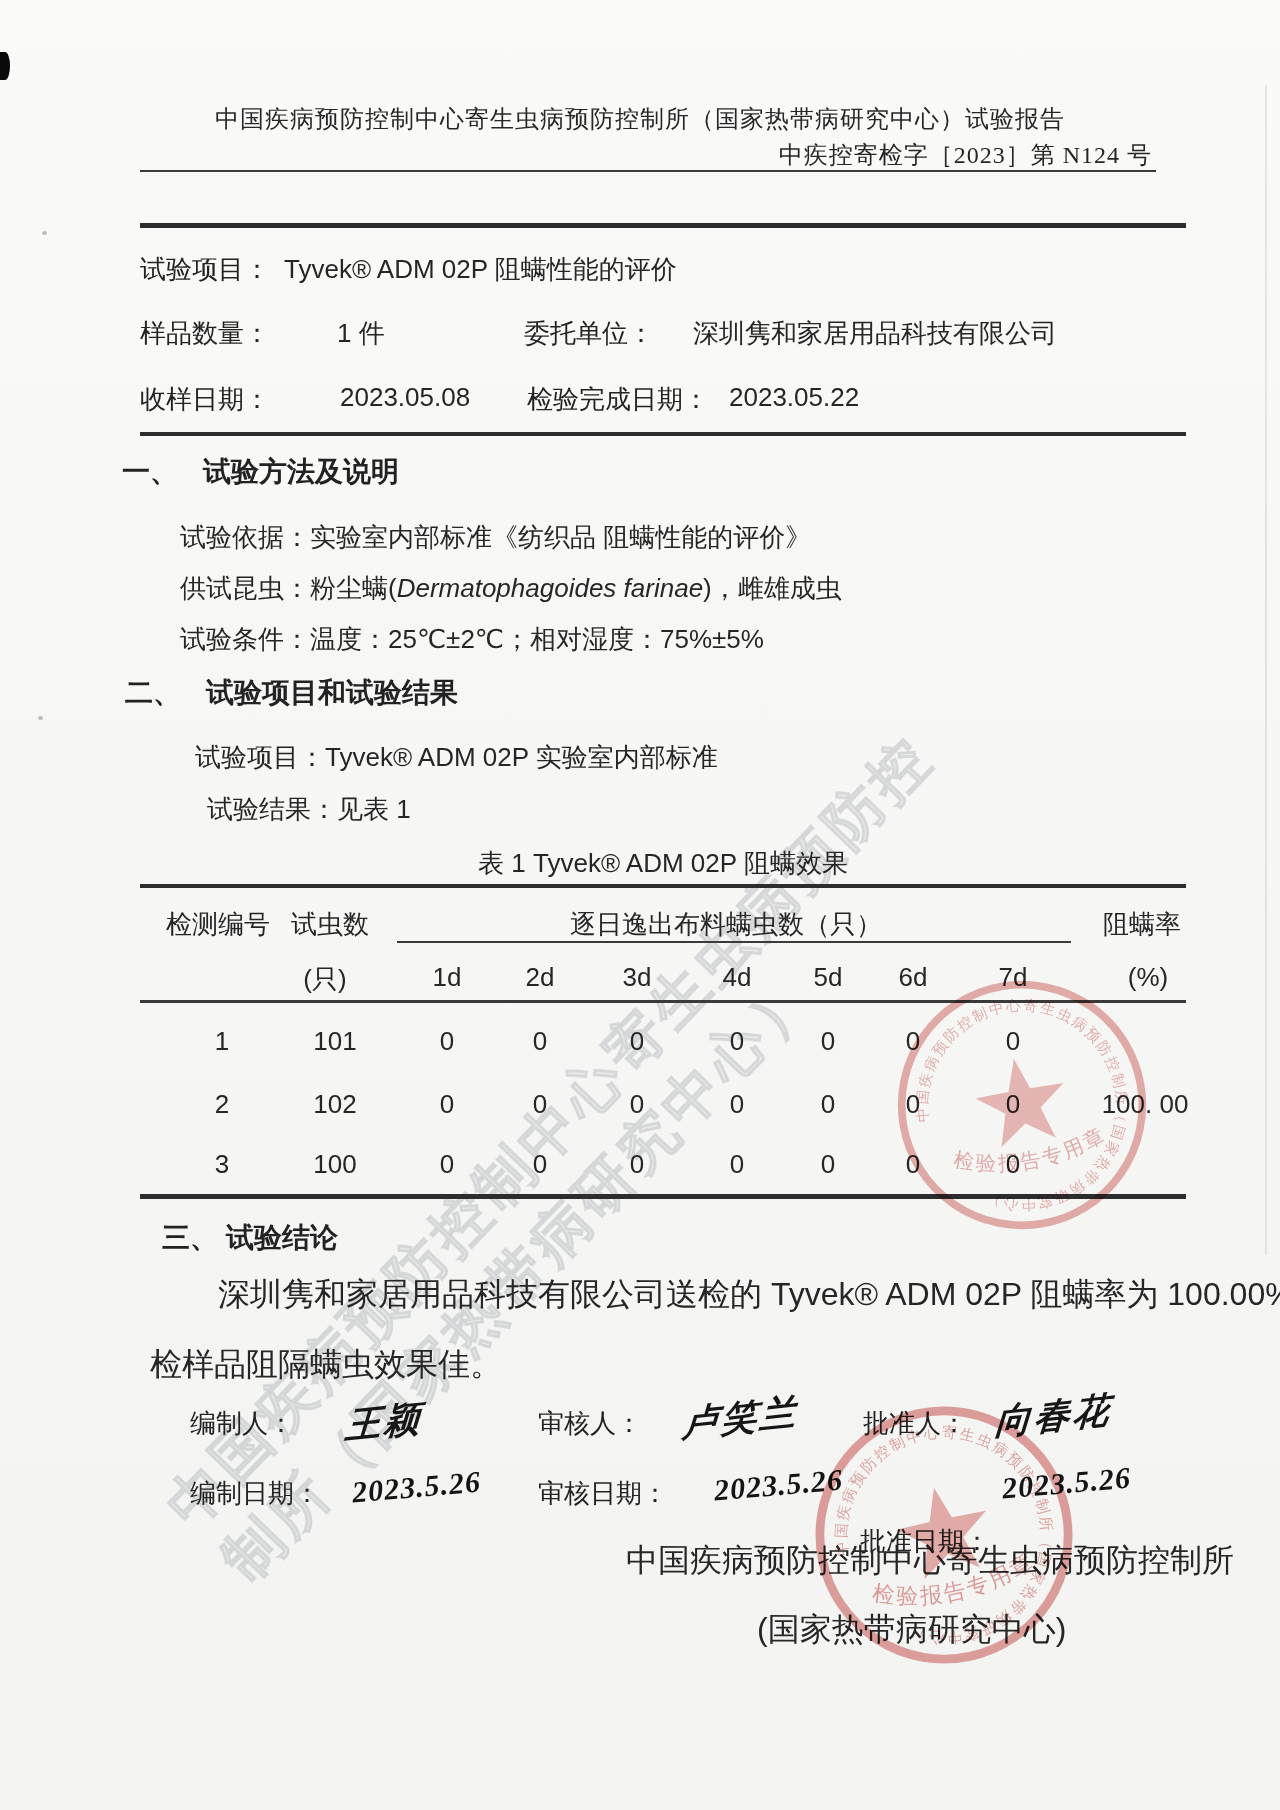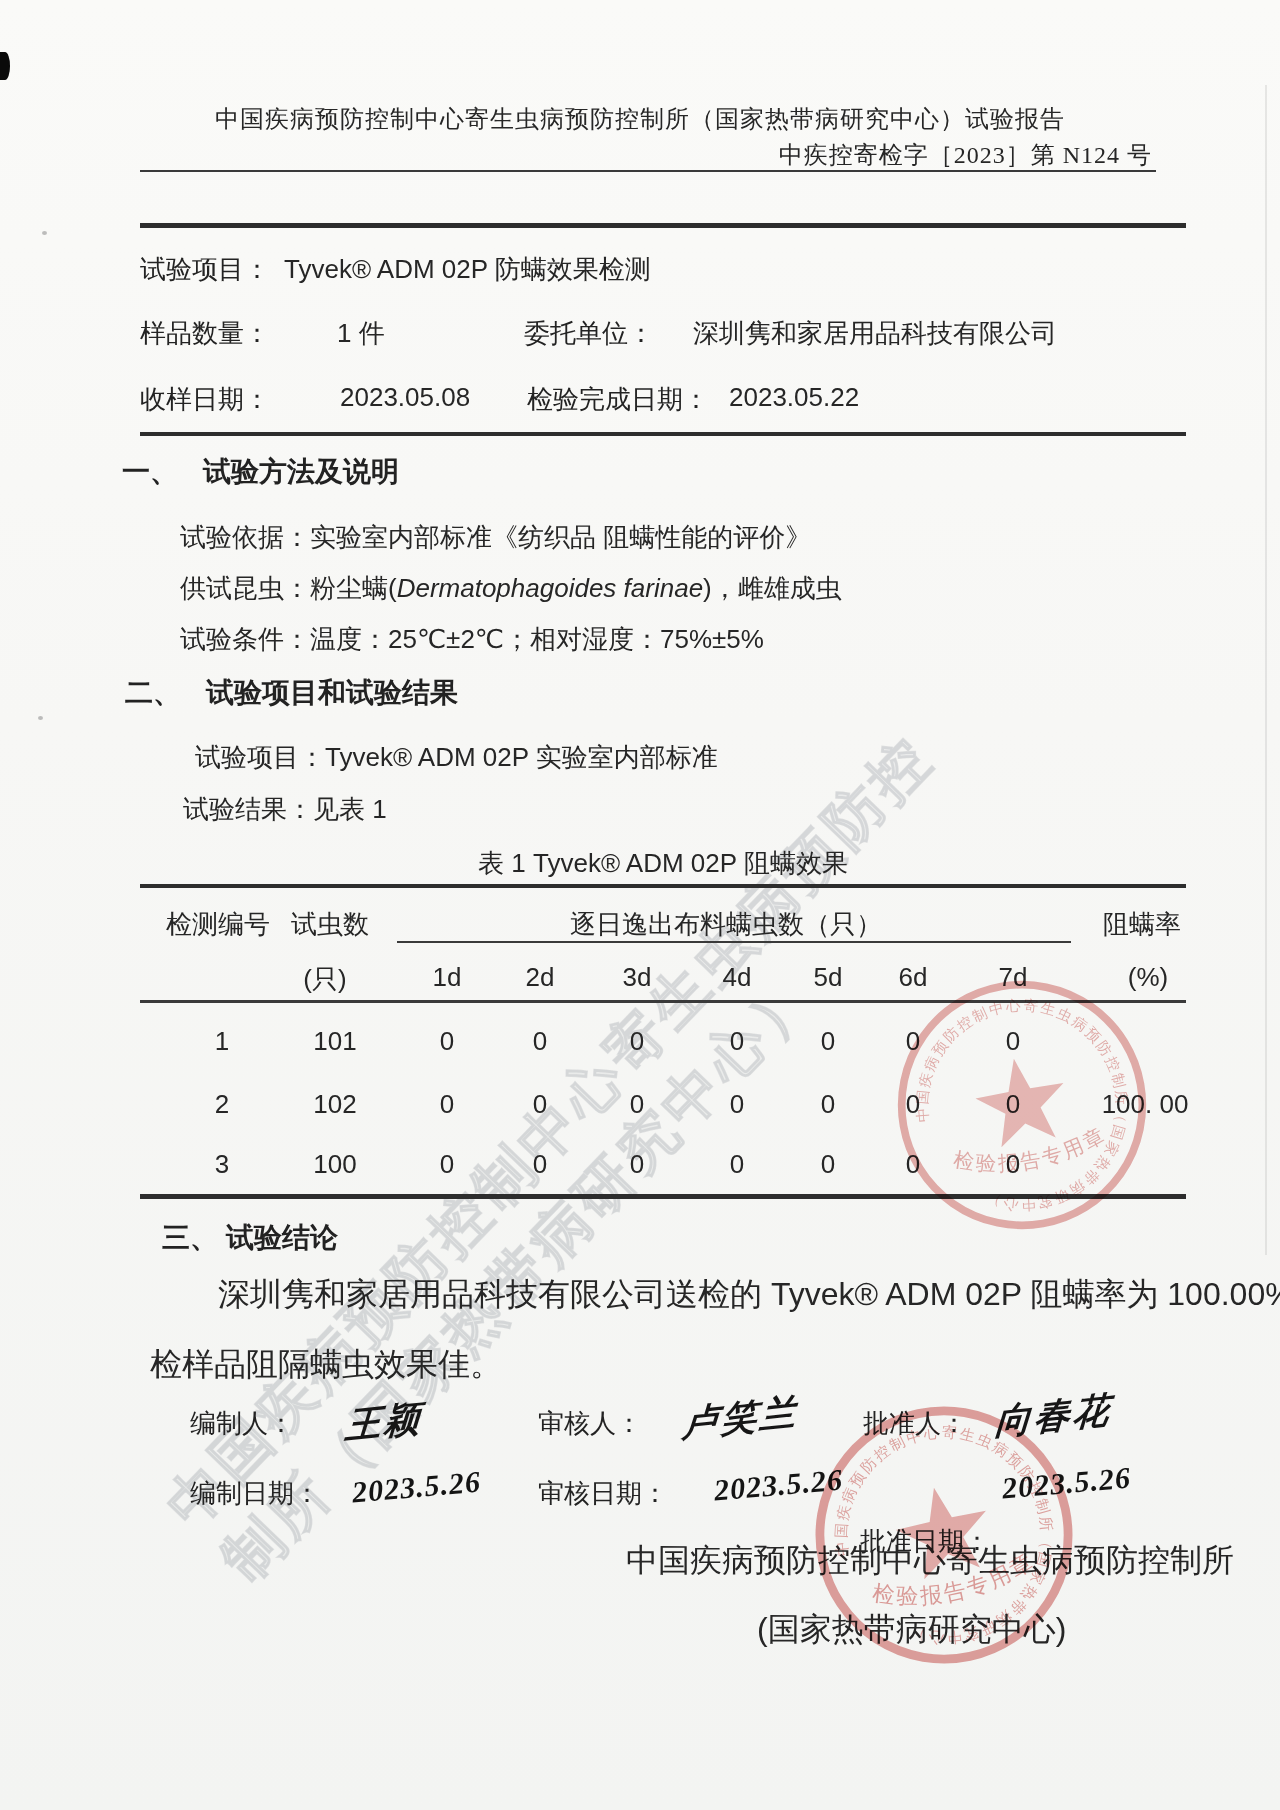--- a/index.html
+++ b/index.html
@@ -64,21 +64,21 @@
   <div class="edge-line"></div>
   <div class="dot" style="left:42px;top:231px;"></div>
   <div class="dot" style="left:38px;top:716px;"></div>
 
   <div class="abs t24" style="left:0;top:103px;width:1280px;text-align:center;letter-spacing:1px;">中国疾病预防控制中心寄生虫病预防控制所（国家热带病研究中心）试验报告</div>
   <div class="abs t24 serif" style="right:128px;top:139px;letter-spacing:1px;">中疾控寄检字［2023］第 N124 号</div>
   <div class="rule-light" style="left:140px;top:170px;width:1016px;height:2px;"></div>
   <div class="rule" style="left:140px;top:223px;width:1046px;height:5px;"></div>
 
   <div class="abs t26" style="left:140px;top:252px;">
-    <span class="lbl">试验项目：</span><span style="margin-left:14px;">Tyvek® ADM 02P 防螨效果检测</span>
+    <span class="lbl">试验项目：</span><span style="margin-left:14px;">Tyvek® ADM 02P 阻螨性能的评价</span>
   </div>
 
   <div>
     <span class="abs t26 lbl" style="left:140px;top:316px;">样品数量：</span>
     <span class="abs t26" style="left:337px;top:316px;">1 件</span>
     <span class="abs t26 lbl" style="left:524px;top:316px;">委托单位：</span>
     <span class="abs t26" style="left:693px;top:316px;">深圳隽和家居用品科技有限公司</span>
   </div>
 
   <div>
@@ -98,21 +98,21 @@
     <span>供试昆虫：粉尘螨(</span><span class="ital">Dermatophagoides farinae</span><span>)，雌雄成虫</span>
   </div>
   <div class="abs t26" style="left:180px;top:520px;">试验依据：实验室内部标准《纺织品 阻螨性能的评价》</div>
   <div class="abs t26" style="left:180px;top:622px;">试验条件：温度：25℃±2℃；相对湿度：75%±5%</div>
 
   <div>
     <span class="abs sect" style="left:125px;top:674px;">二、</span>
     <span class="abs sect" style="left:206px;top:674px;">试验项目和试验结果</span>
   </div>
   <div class="abs t26" style="left:195px;top:740px;">试验项目：Tyvek® ADM 02P 实验室内部标准</div>
-  <div class="abs t26" style="left:183px;top:792px;">试验结果：见表 1</div>
+  <div class="abs t26" style="left:207px;top:792px;">试验结果：见表 1</div>
 
   <div class="abs t26" style="left:140px;top:846px;width:1046px;text-align:center;">表 1 Tyvek® ADM 02P 阻螨效果</div>
 
   <div class="rule" style="left:140px;top:884px;width:1046px;height:4px;"></div>
 
   <span class="abs t26 cc" style="left:218px;top:907px;">检测编号</span>
   <span class="abs t26 cc" style="left:330px;top:907px;">试虫数</span>
   <span class="abs t26 cc" style="left:726px;top:907px;">逐日逸出布料螨虫数（只）</span>
   <span class="abs t26 cc" style="left:1142px;top:907px;">阻螨率</span>
   <div class="rule-light" style="left:397px;top:941px;width:674px;height:2px;"></div>

